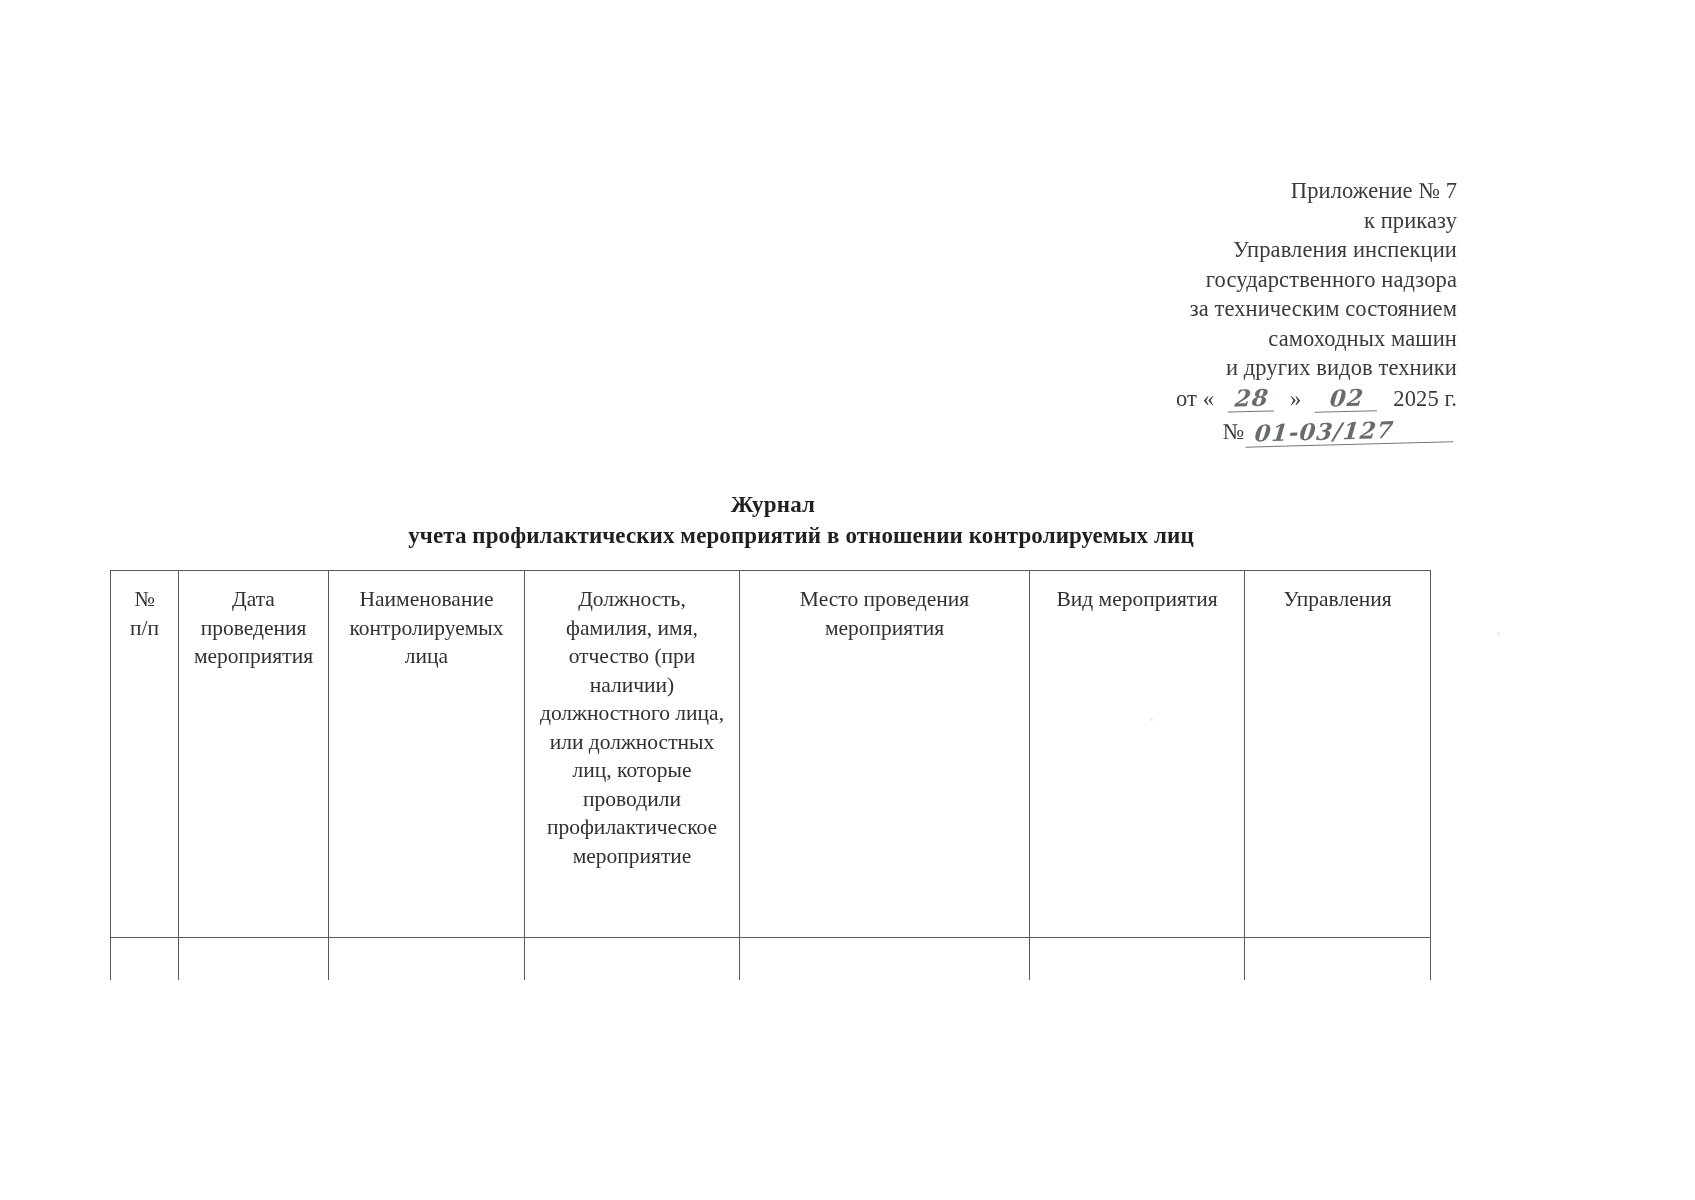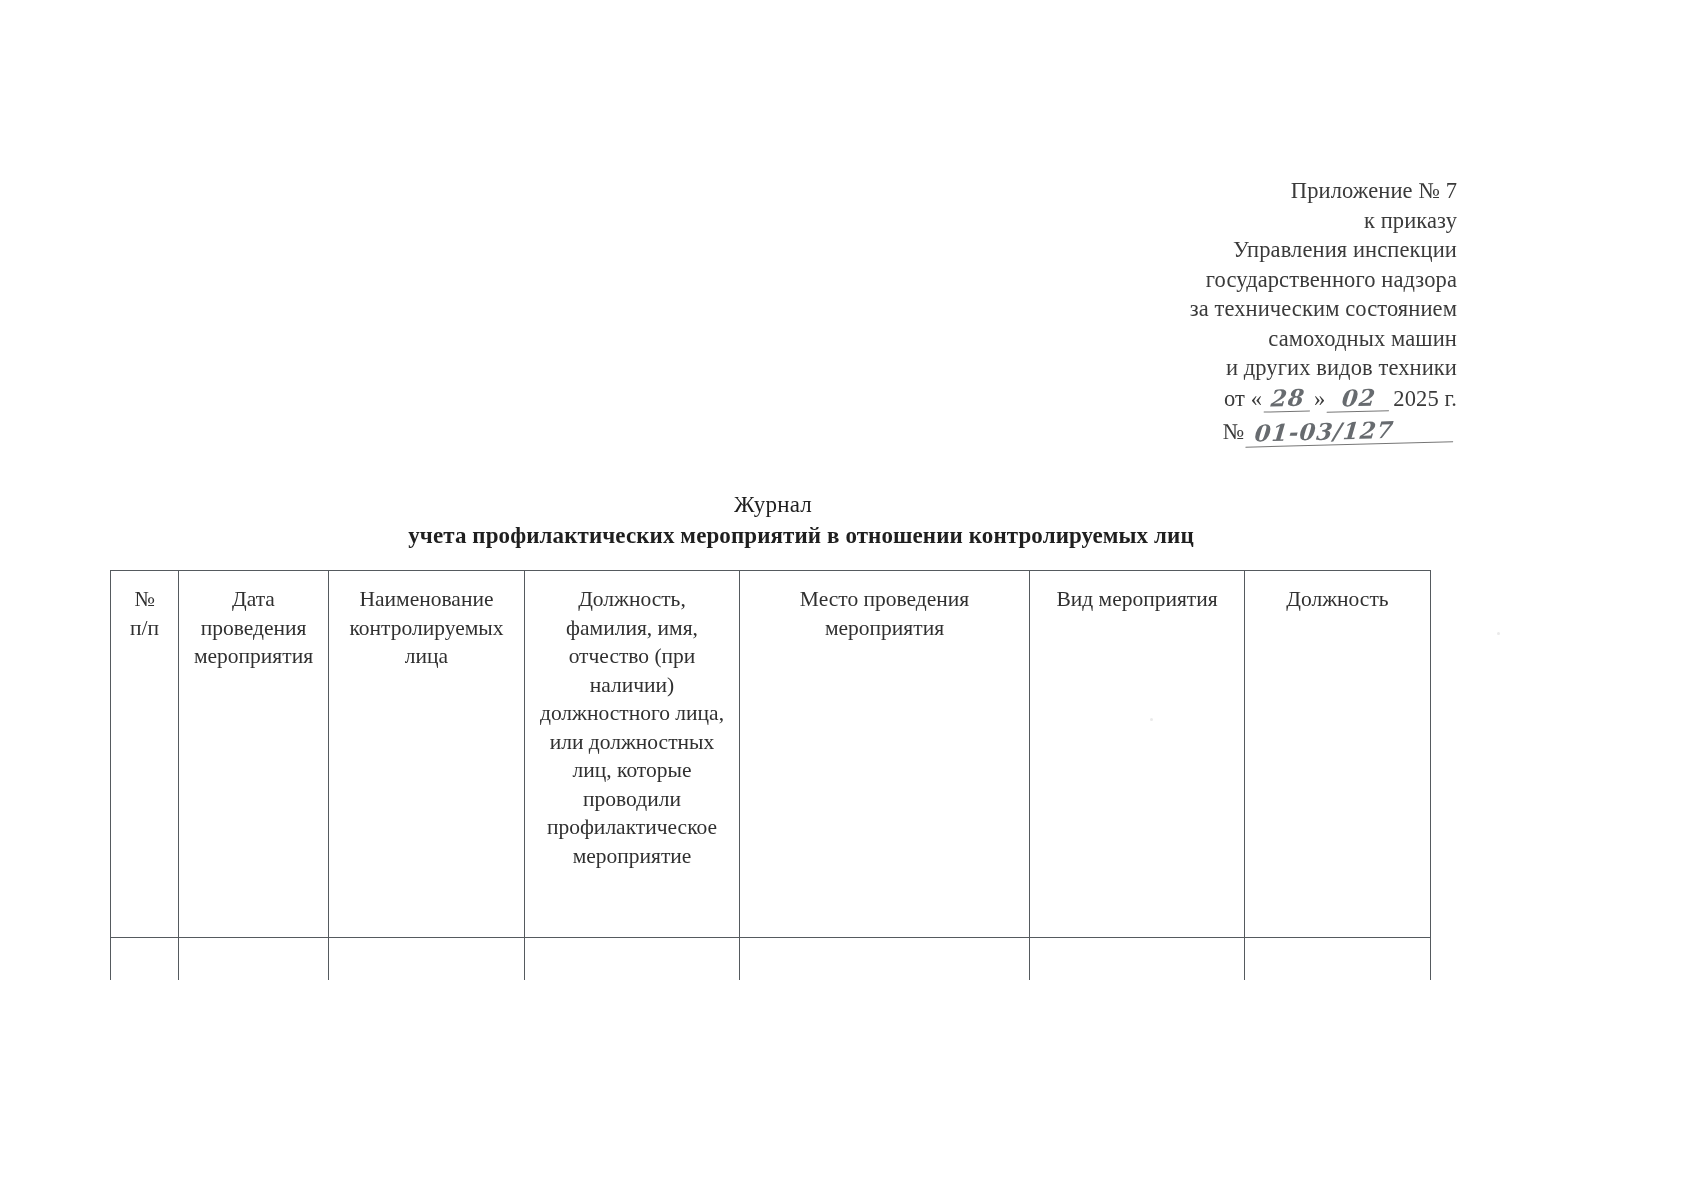--- a/index.html
+++ b/index.html
@@ -34,21 +34,21 @@
   .appendix-line {
     white-space: nowrap;
   }
 
   .date-line {
     margin-top: 1px;
     white-space: nowrap;
     display: flex;
     justify-content: flex-end;
     align-items: baseline;
-    gap: 0;
+    gap: 12px;
   }
   .hw {
     font-family: "DejaVu Serif", serif;
     font-style: italic;
     font-weight: 600;
     font-size: 23px;
     color: #5b5f63;
     letter-spacing: 1px;
     transform: skewX(-7deg) rotate(-1.5deg);
     display: inline-block;
@@ -82,21 +82,21 @@
   }
 
   
   .doc-title {
     position: absolute;
     top: 492px;
     left: 0;
     width: 1546px;
     text-align: center;
     font-size: 23px;
-    font-weight: normal;
+    font-weight: bold;
     color: #1f1f1f;
     letter-spacing: 0.2px;
   }
   .doc-subtitle {
     position: absolute;
     top: 523px;
     left: 0;
     width: 1546px;
     text-align: center;
     font-size: 23px;
@@ -225,21 +225,21 @@
           <span class="th-inner">мероприятие</span>
         </th>
         <th>
           <span class="th-inner">Место проведения</span>
           <span class="th-inner">мероприятия</span>
         </th>
         <th>
           <span class="th-inner">Вид мероприятия</span>
         </th>
         <th>
-          <span class="th-inner">Должность</span>
+          <span class="th-inner">Управления</span>
         </th>
       </tr>
     </thead>
     <tbody>
       <tr class="empty-row">
         <td></td>
         <td></td>
         <td></td>
         <td></td>
         <td></td>

